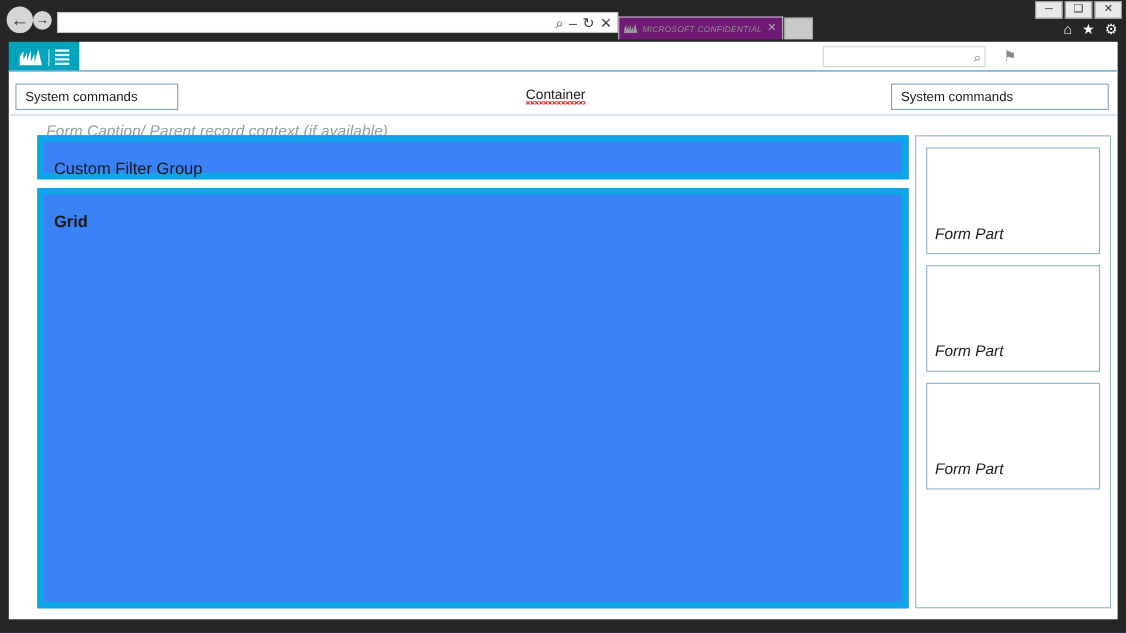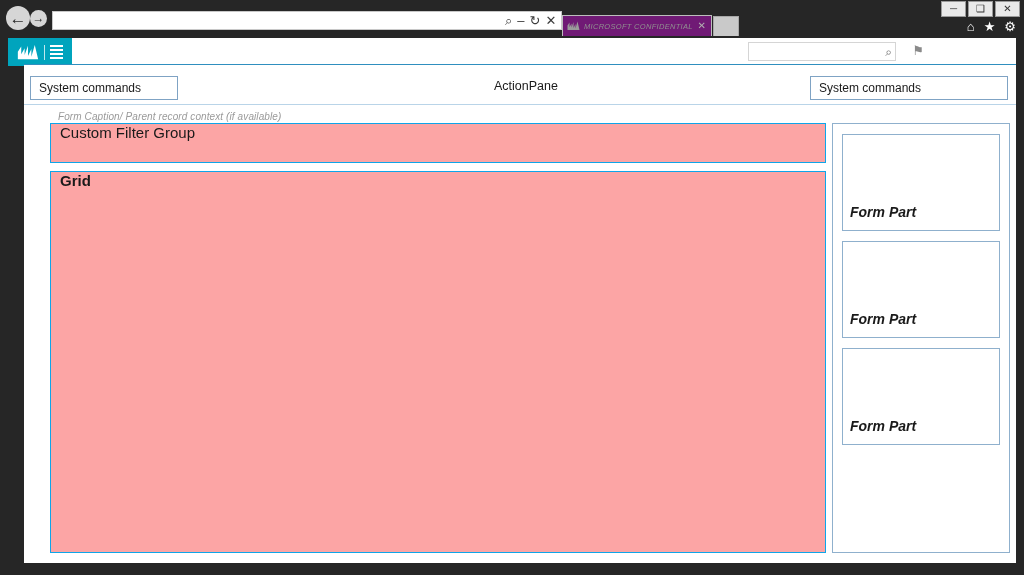--- a/index.html
+++ b/index.html
@@ -205,21 +205,20 @@
     line-height: 1;
   }
 
   
   .page {
     position: absolute;
     left: 8px; right: 8px;
     top: 64px; bottom: 12px;
     background: #fff;
     border-top: 1px solid #2f8fbf;
-    margin-left: 16px;
   }
 
   .cmdbar {
     position: relative;
     height: 40px;
     border-bottom: 1px solid #b9d4e8;
   }
 
   .cmd-box {
     position: absolute;
@@ -246,44 +245,44 @@
       linear-gradient(45deg, transparent 43%, #e03030 43%, #e03030 57%, transparent 57%),
       linear-gradient(-45deg, transparent 43%, #e03030 43%, #e03030 57%, transparent 57%);
     background-size: 4px 3px;
     background-repeat: repeat-x;
     background-position: bottom left;
   }
 
   .caption-note {
     position: absolute;
     left: 34px; top: 46px;
-    font-size: 10px;
+    font-size: 14px;
     font-style: italic;
     color: #9a9a9a;
     letter-spacing: .1px;
   }
 
   .content {
     position: absolute;
     left: 0; right: 0;
     top: 58px; bottom: 0;
   }
 
   .main-col {
     position: absolute;
     left: 26px;
     right: 190px;
     top: 0; bottom: 10px;
   }
 
   .panel {
-    border: 1px solid #0ea5e9;
-    background: #fca5a5;
-    position: relative;
-    padding: 0 0 0 9px;
+    border: 6px solid #0ea5e9;
+    background: #3b82f6;
+    position: relative;
+    padding: 16px 0 0 9px;
   }
   .panel-title {
     font-size: 15px;
     color: #1a1a1a;
   }
 
   .filter-group {
     height: 40px;
   }
   .grid-panel {
@@ -310,21 +309,21 @@
   .fp1 { top: 10px;  height: 97px; }
   .fp2 { top: 117px; height: 97px; }
   .fp3 { top: 224px; height: 97px; }
 
   .fp-label {
     position: absolute;
     left: 7px;
     bottom: 10px;
     font-size: 14px;
     font-style: italic;
-    font-weight: bold;
+    font-weight: normal;
     color: #1a1a1a;
     white-space: nowrap;
   }
 
   .factbox-label {
     position: absolute;
     left: 9px;
     bottom: 9px;
     font-size: 15px;
     font-style: italic;
@@ -409,21 +408,21 @@
       <span class="mag">⌕</span>
     </div>
 
     <span class="flag-icon">⚑</span>
   </div>
 
   <div class="page">
 
     <div class="cmdbar">
       <div class="cmd-box cmd-sys">System commands</div>
-      <div class="actionpane-label">ActionPane</div>
+      <div class="actionpane-label">Container</div>
       <div class="cmd-box cmd-sys2">System commands</div>
     </div>
 
     <div class="caption-note">Form Caption/ Parent record context (if available)</div>
 
     <div class="content">
 
       <div class="main-col">
 
         <div class="panel filter-group">

